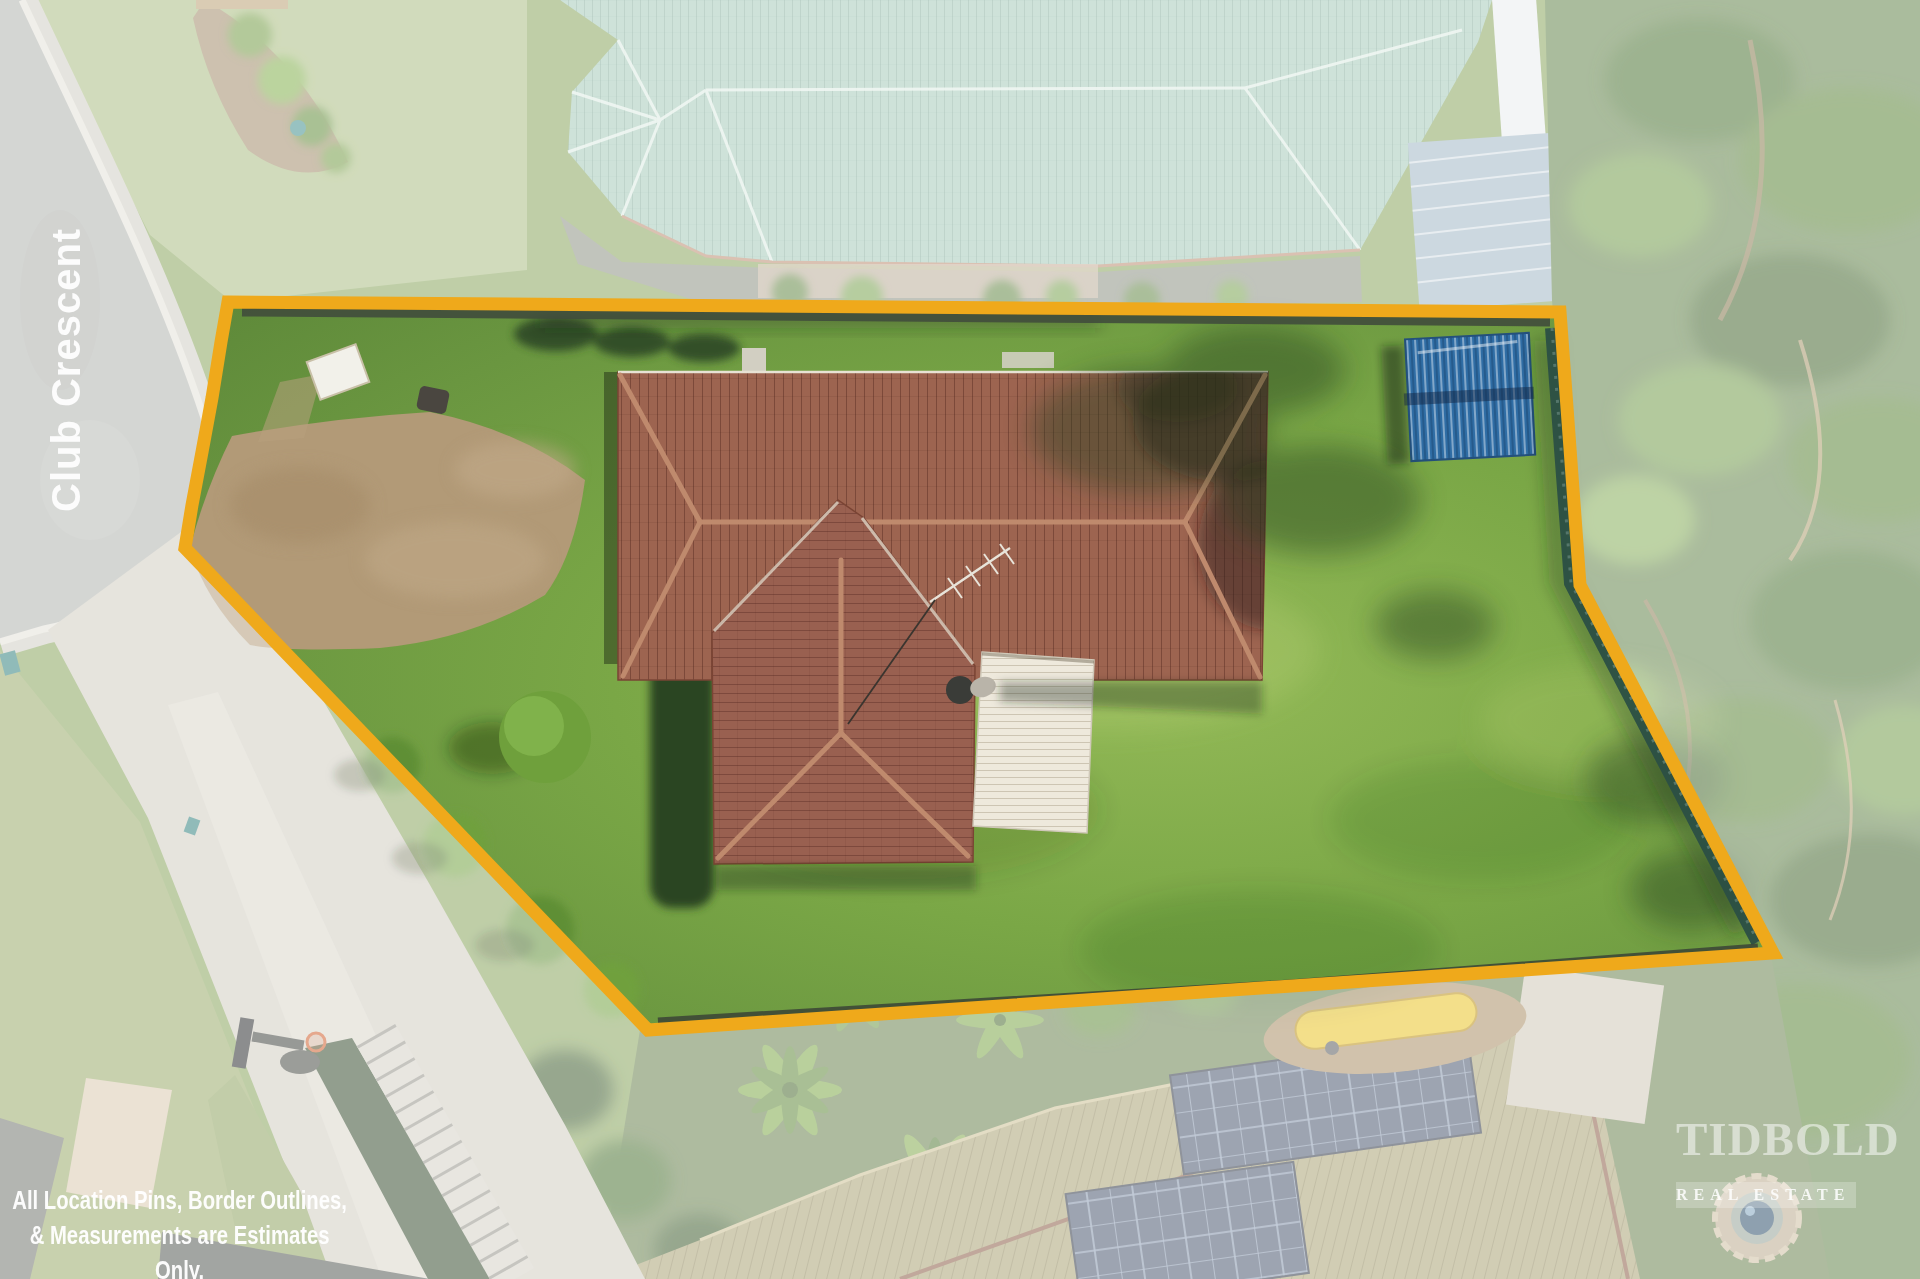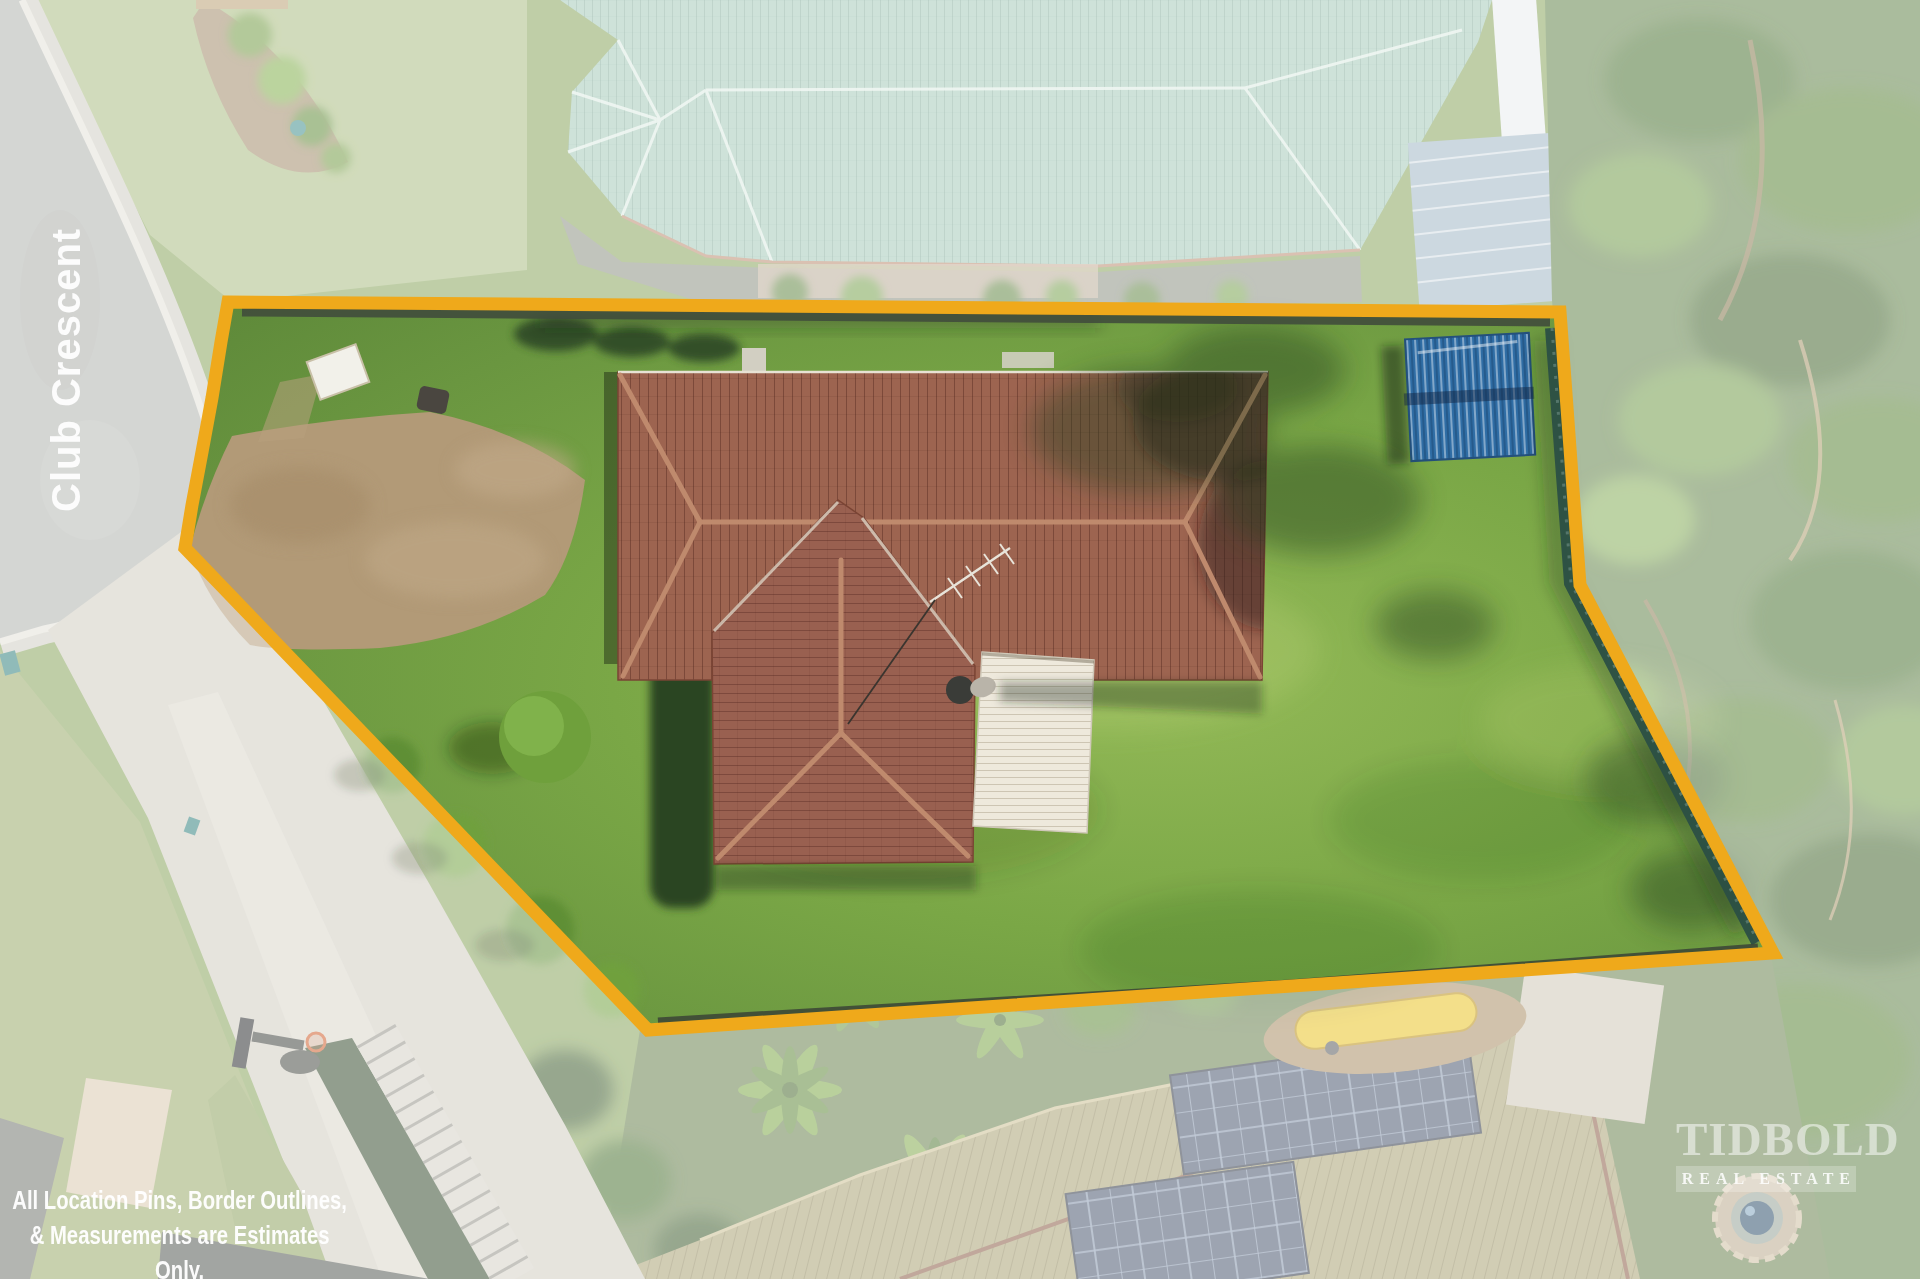--- a/index.html
+++ b/index.html
@@ -12,28 +12,28 @@
     white-space:nowrap;color:rgba(255,255,255,.93);
     font:bold 40px/44px "Liberation Sans",sans-serif;letter-spacing:1px;
   }
   .disclaimer{
     position:absolute;left:8px;top:1183px;width:440px;
     transform:scaleX(.78);transform-origin:left top;
     text-align:center;color:rgba(255,255,255,.96);
     font:bold 26px/35px "Liberation Sans",sans-serif;
   }
   .watermark{
-    position:absolute;left:1676px;top:1114px;width:180px;text-align:right;
+    position:absolute;left:1676px;top:1114px;width:180px;text-align:left;
   }
   .watermark .brand{
     color:rgba(255,255,255,.52);
     font:bold 47px/50px "Liberation Serif",serif;letter-spacing:1px;
   }
   .watermark .tagline{
-    margin-top:2px;background:rgba(255,255,255,.24);
+    margin-top:18px;background:rgba(255,255,255,.24);
     color:rgba(255,255,255,.85);
     font:bold 16px/26px "Liberation Serif",serif;letter-spacing:6px;
   }
 </style>
 </head>
 <body>
 
 <div class="stage">
 <svg width="1920" height="1279" viewBox="0 0 1920 1279" xmlns="http://www.w3.org/2000/svg">
   <defs>

